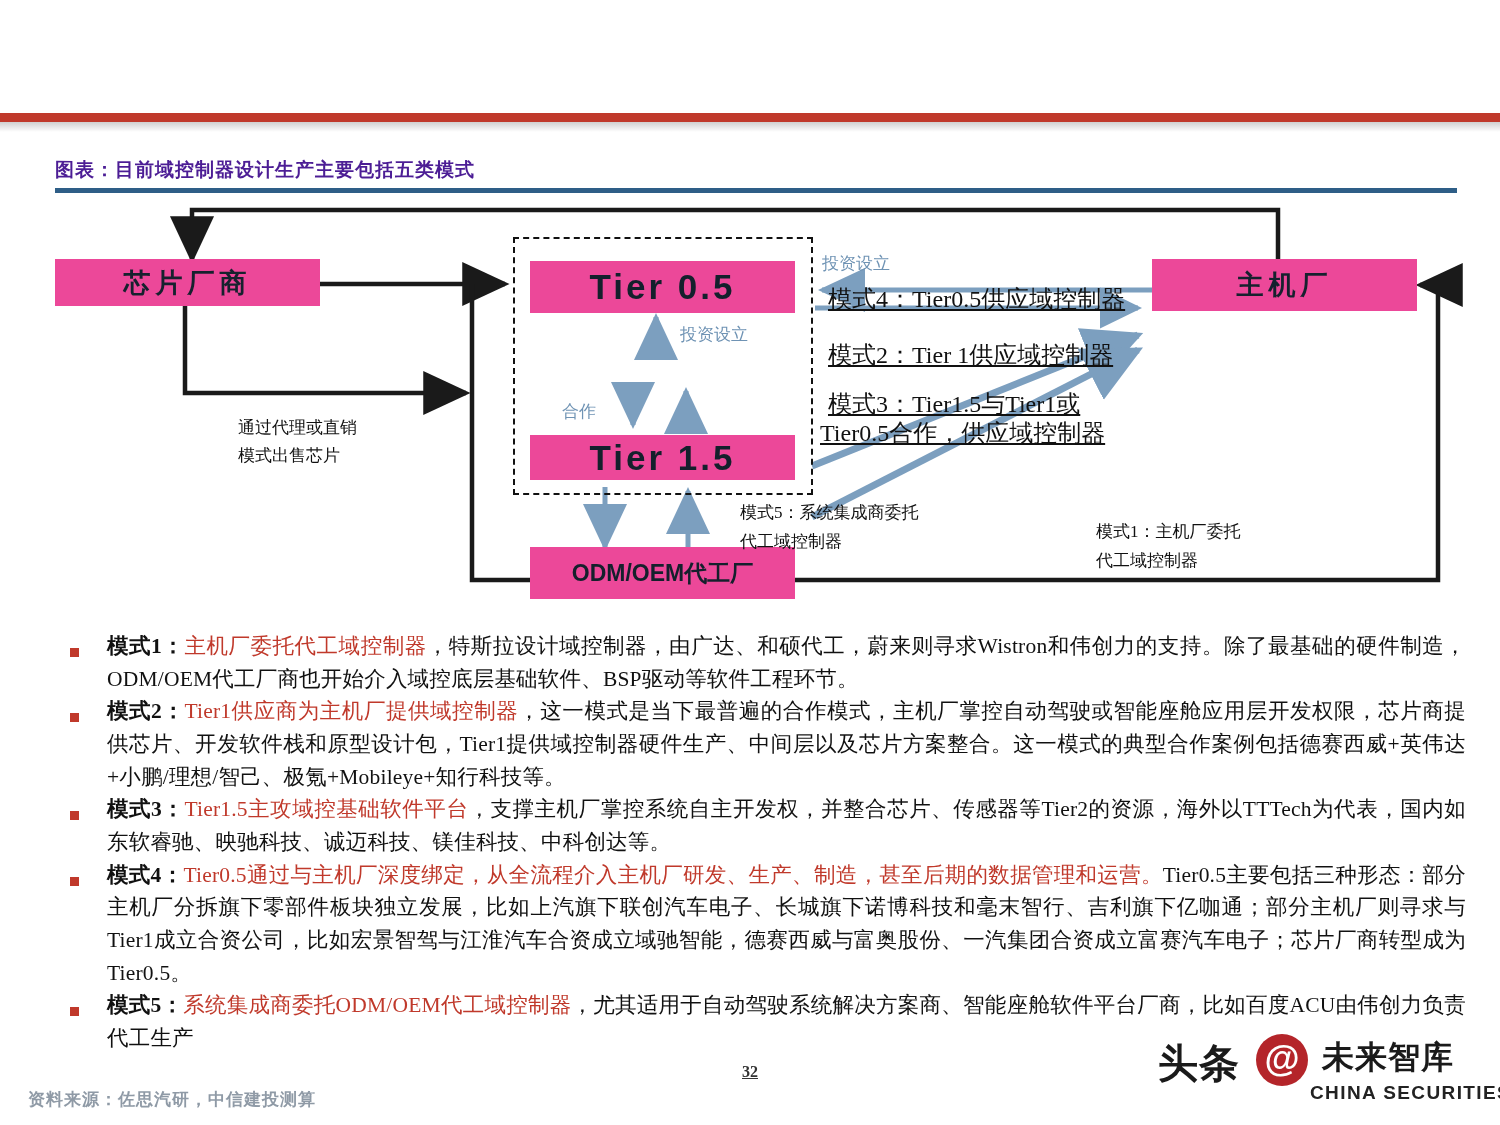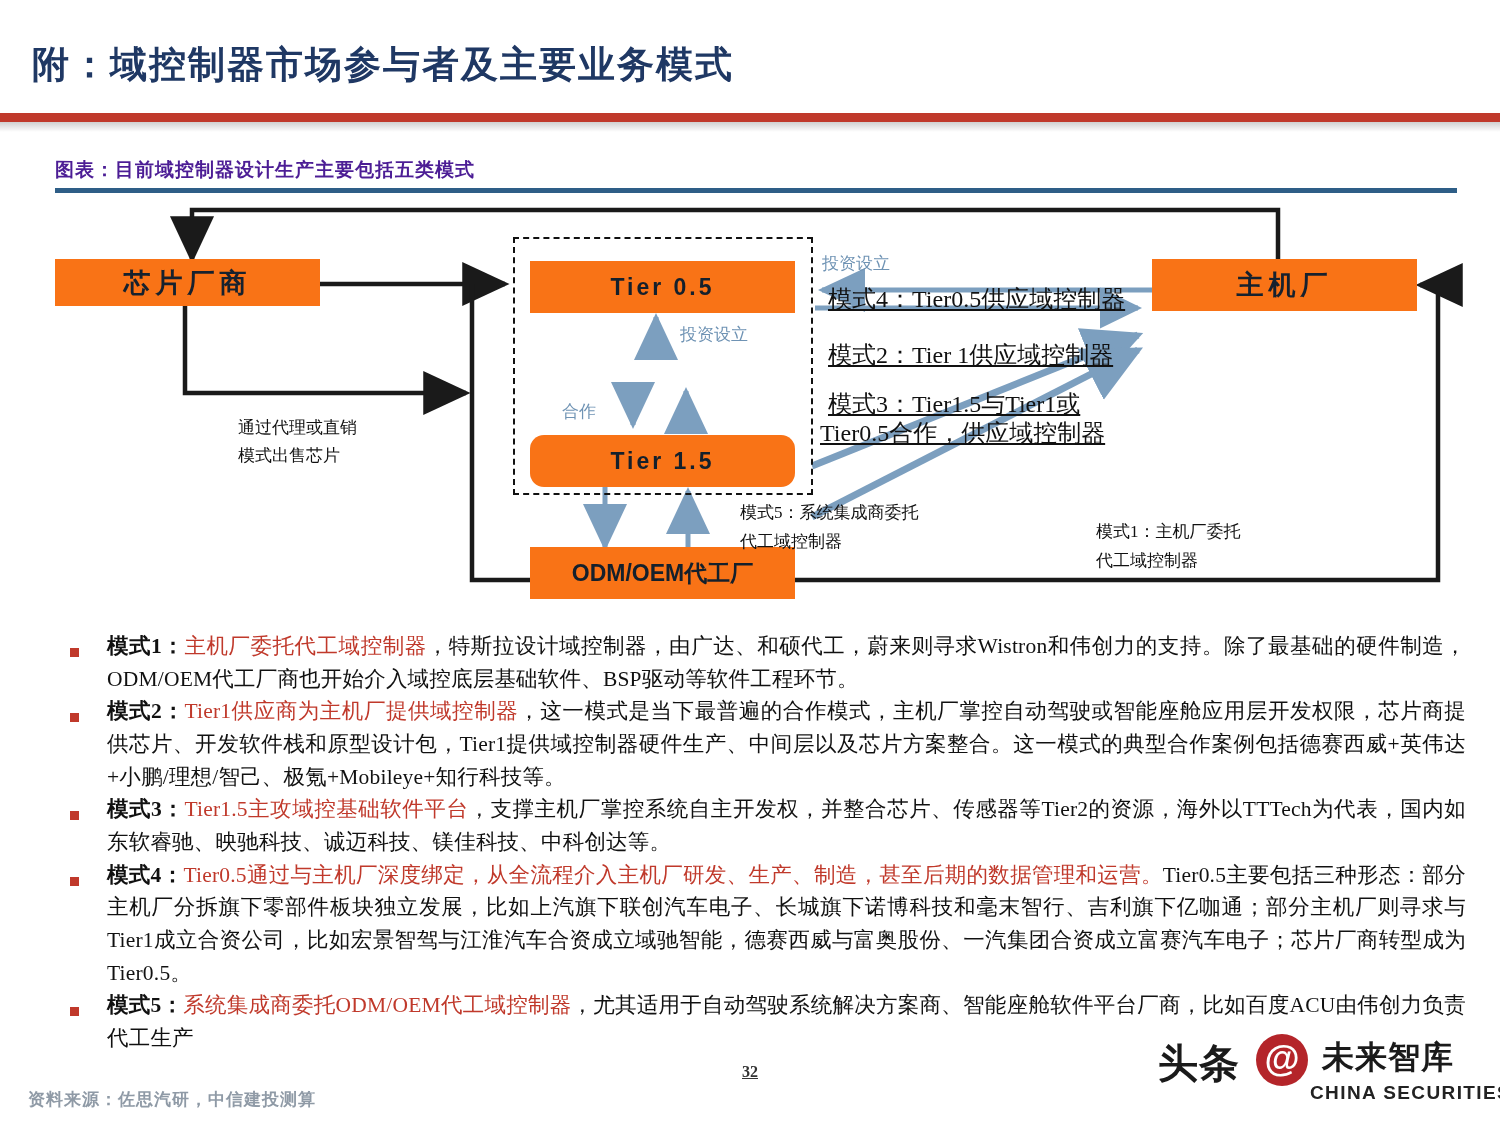--- a/index.html
+++ b/index.html
@@ -38,29 +38,29 @@
     position: absolute; left: 55px; top: 188px; width: 1402px; height: 5px;
     background: #2E5E87;
   }
 
   
   #diagram { position: absolute; left: 0; top: 195px; width: 1500px; height: 430px; }
   #diagram svg { position:absolute; left:0; top:0; }
 
   .node {
     position: absolute;
-    background: #f97316;
+    background: #ec4899;
     display: flex; align-items: center; justify-content: center;
     color: #16212e;
     font-weight: bold;
     text-align: center;
     letter-spacing: 1px;
   }
   .node.cn { font-family: "Liberation Serif","DejaVu Serif",serif; font-size: 27px; letter-spacing:5px; }
-  .node.tier { font-family: "Liberation Sans","DejaVu Sans",sans-serif; font-size: 23px; letter-spacing: 3px; color:#14202c;}
+  .node.tier { font-family: "Liberation Sans","DejaVu Sans",sans-serif; font-size: 35px; letter-spacing: 3px; color:#14202c;}
   .node.odm { font-family: "Liberation Sans","DejaVu Sans",sans-serif; font-size: 23px; letter-spacing: 0px; color:#14202c;}
 
   .dashbox {
     position: absolute;
     border: 2.5px dashed #111;
   }
 
   .dlabel {
     position: absolute;
     font-family: "Liberation Serif","DejaVu Serif",serif;
@@ -132,21 +132,20 @@
     font-size: 19px; font-weight: bold; color: #222; letter-spacing: 1.4px;
     font-family: "Liberation Sans","DejaVu Sans",sans-serif;
     white-space: nowrap;
   }
 </style>
 </head>
 <body>
 
 <div id="slide">
 
-  <div class="slide-title">附：域控制器市场参与者及主要业务模式</div>
   <div class="title-rule"></div>
   <div class="title-rule-shadow"></div>
 
   <div class="exhibit-caption">图表：目前域控制器设计生产主要包括五类模式</div>
   <div class="exhibit-rule"></div>
 
   <div id="diagram">
 
     <svg width="1500" height="430">
       <defs>
@@ -222,21 +221,21 @@
 
     <div class="node cn" style="left:55px; top:64px; width:265px; height:47px;">
       <span>芯片厂商</span>
     </div>
 
     <div class="node tier" style="left:530px; top:66px; width:265px; height:52px;">
       <span>Tier 0.5</span>
     </div>
 
 
-    <div class="node tier" style="left:530px; top:240px; width:265px; height:52px;border-radius:14px;">
+    <div class="node tier" style="left:530px; top:240px; width:265px; height:45px;">
       <span>Tier 1.5</span>
     </div>
 
     <div class="node odm" style="left:530px; top:352px; width:265px; height:52px;">
       <span>ODM/OEM代工厂</span>
     </div>
 
     <div class="node cn" style="left:1152px; top:64px; width:265px; height:52px;">
       <span>主机厂</span>
     </div>

